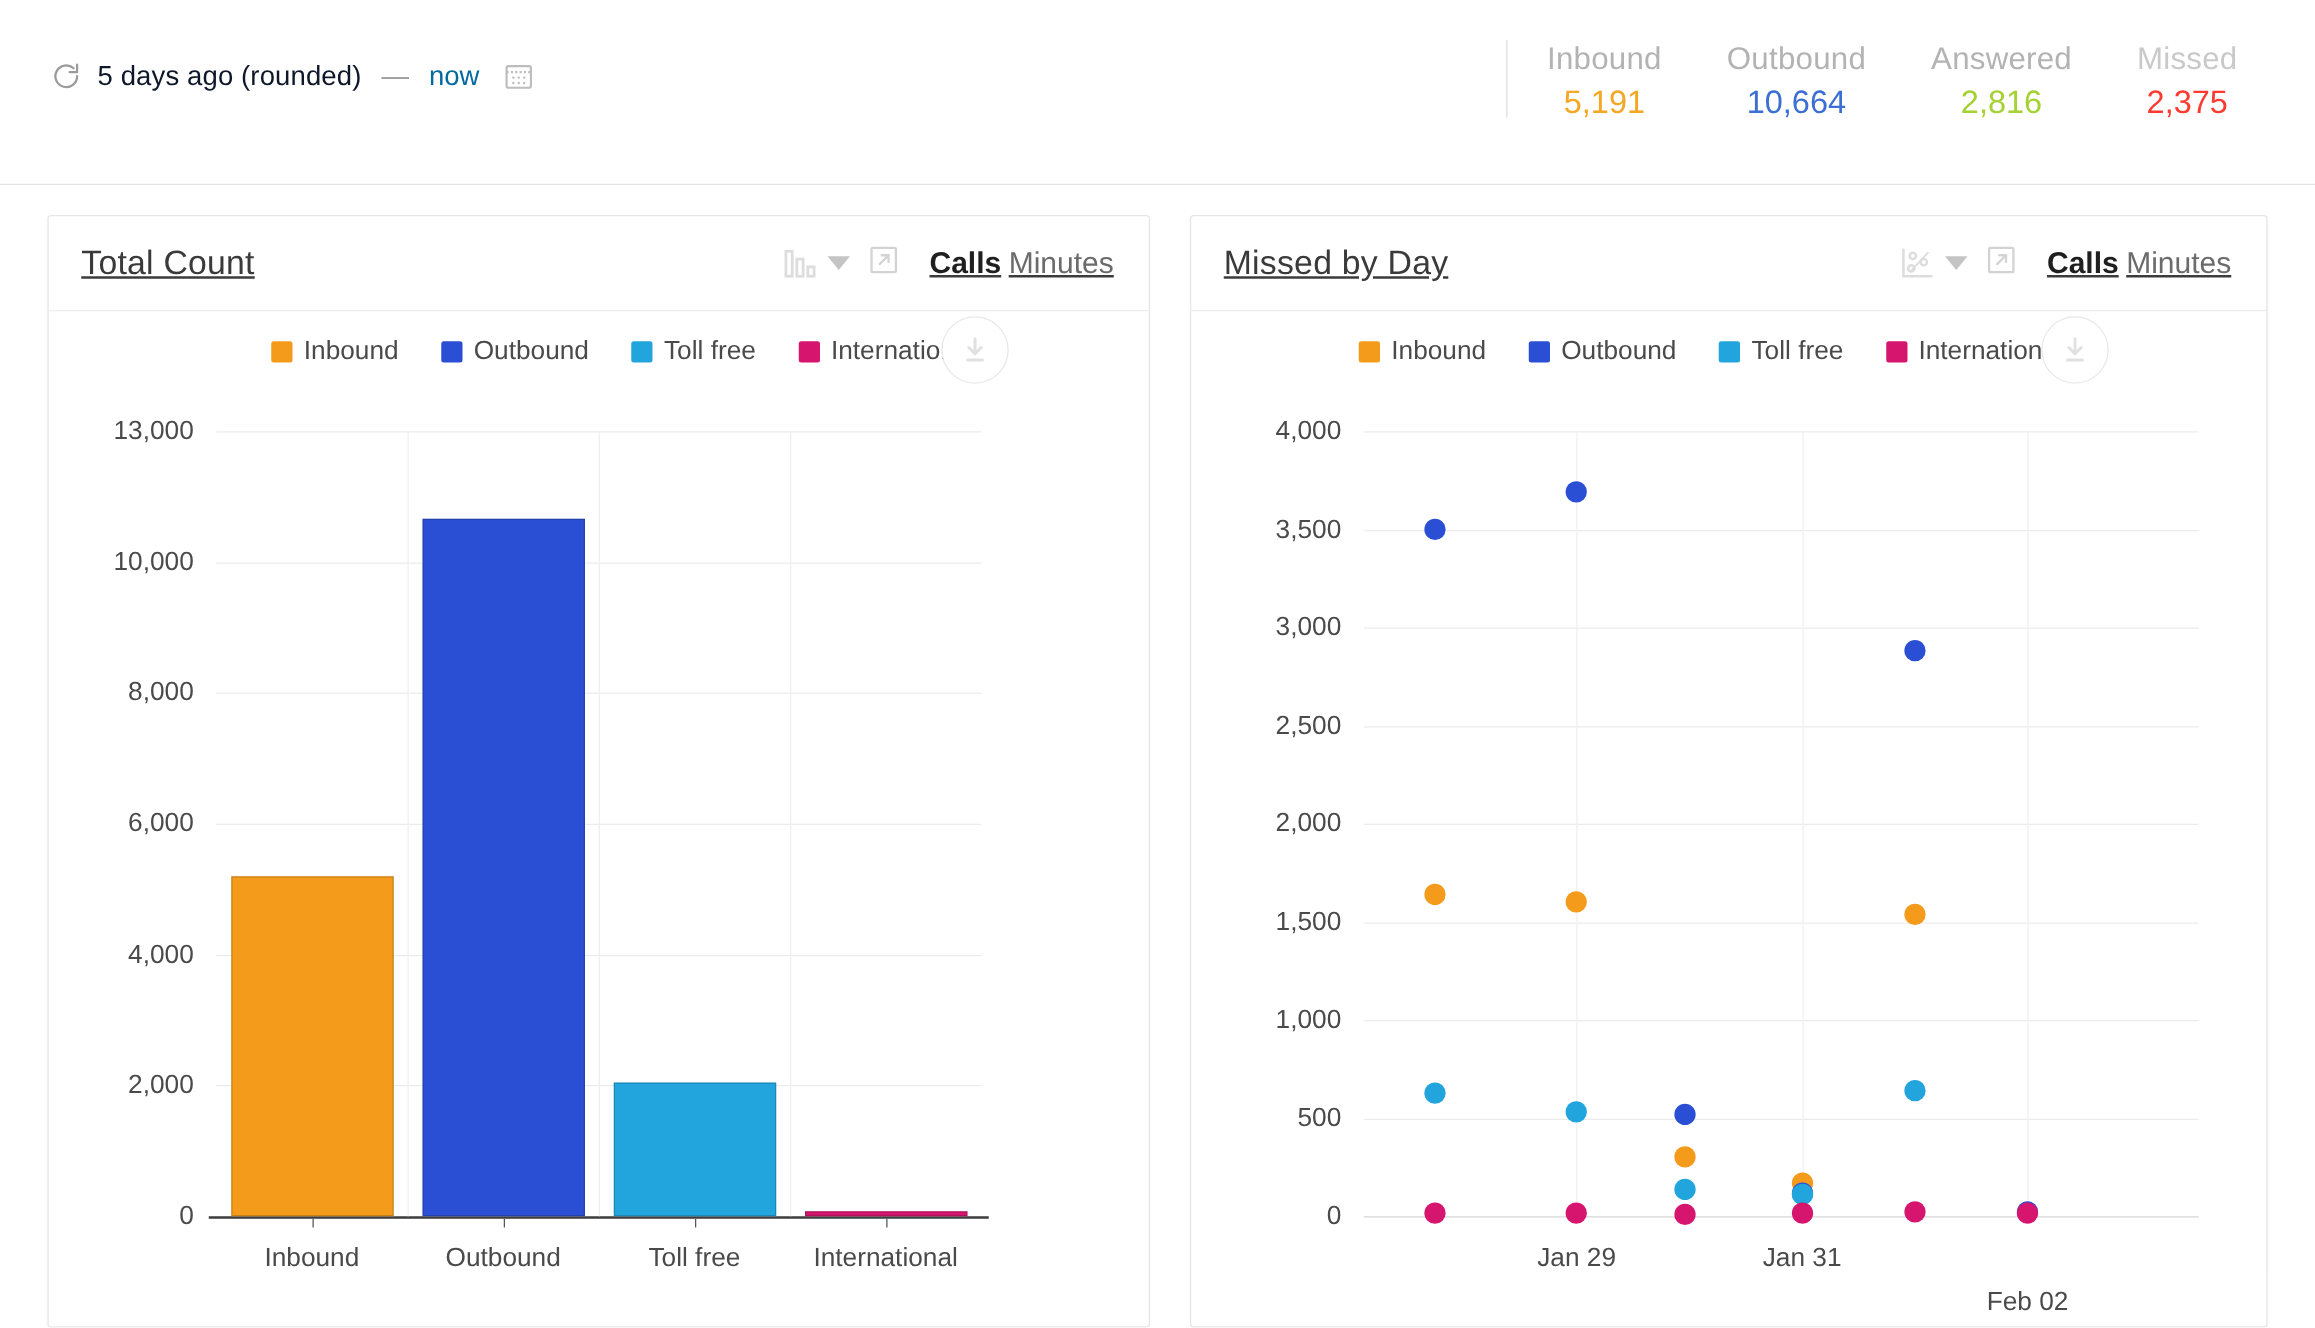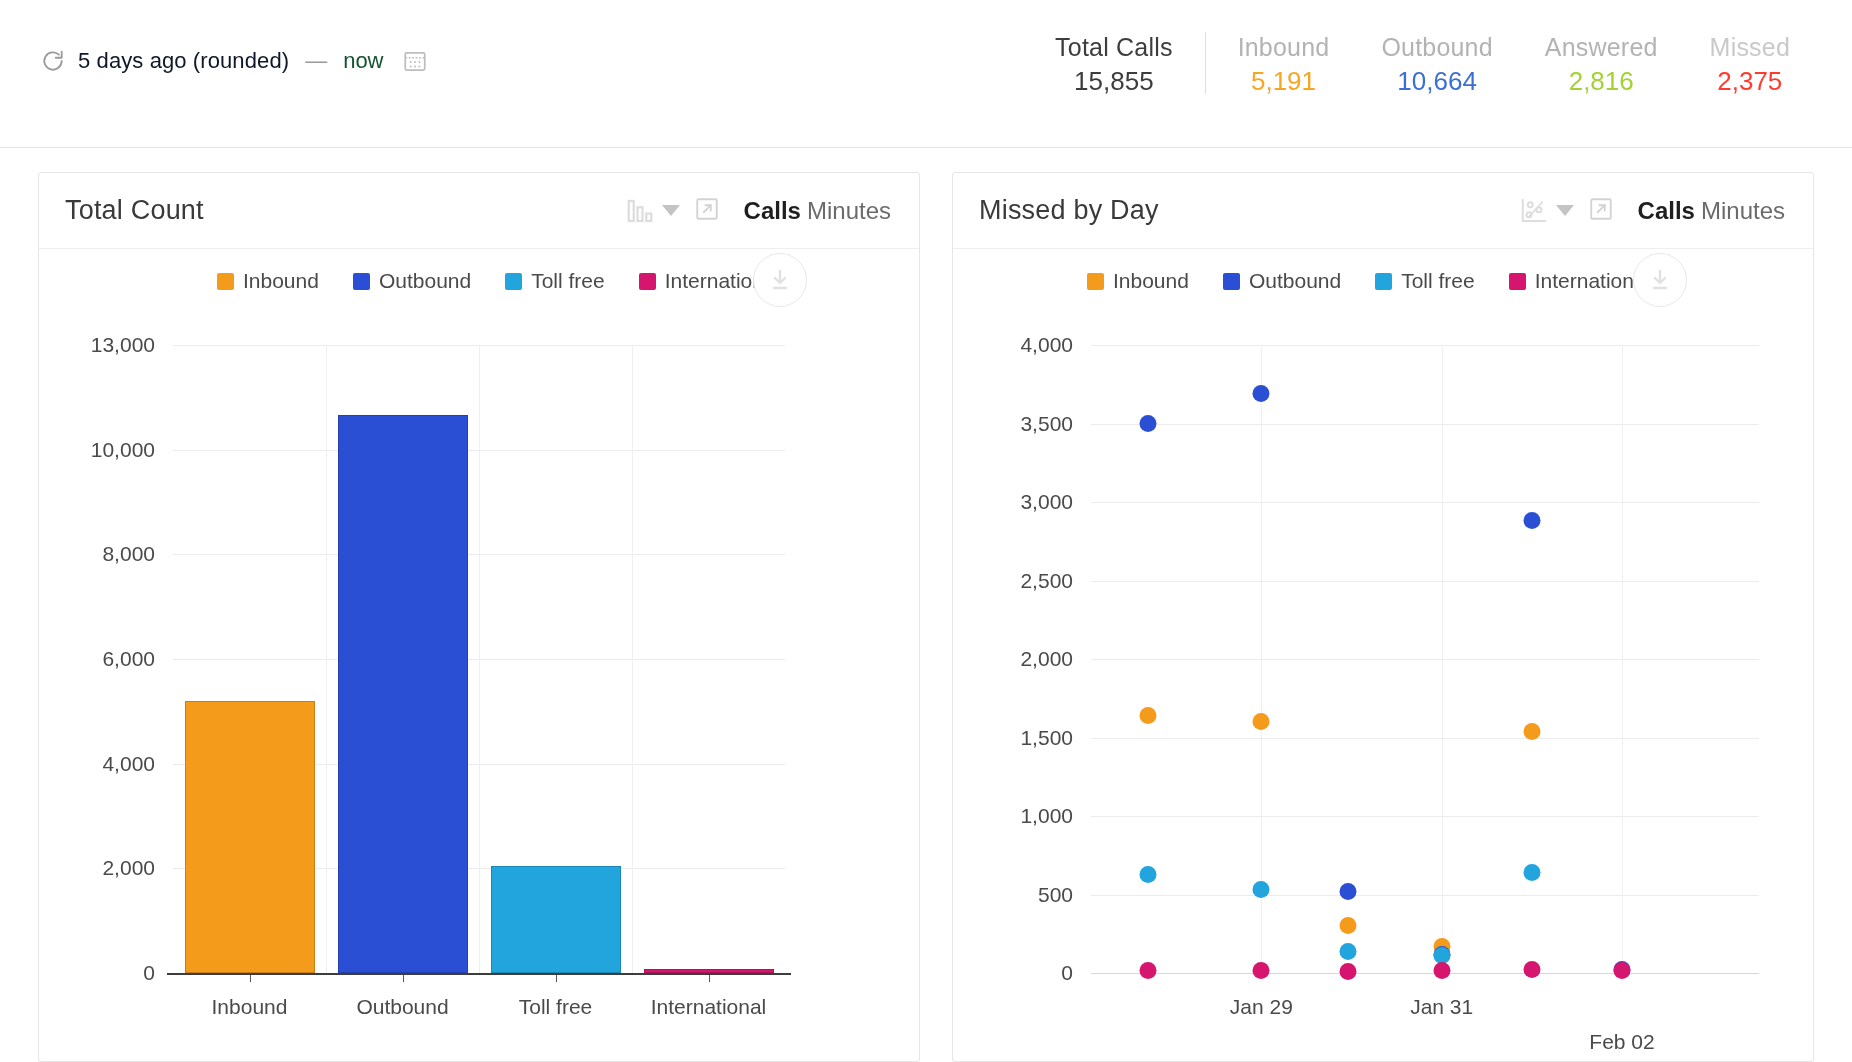--- a/index.html
+++ b/index.html
@@ -20,21 +20,21 @@
     background:#fff;
   }
   .daterange {
     position:absolute; left:40px; top:48px;
     display:flex; align-items:center; gap:12px;
     font-size:22px; color:#4d4d4d;
   }
   .refresh-icon { width:26px; height:26px; display:block; }
   .dr-text { font-size:22px; color:#0f172a; letter-spacing:.1px; }
   .dr-dash { color:#9a9a9a; font-size:22px; padding:0 4px;}
-  .dr-now  { color:#14532d; font-size:22px; }
+  .dr-now  { color:#0369a1; font-size:22px; }
   .cal-icon { width:26px; height:26px; display:block; margin-left:6px; }
 
   .stats {
     position:absolute; right:36px; top:32px;
     display:flex; align-items:flex-start; gap:0;
   }
   .stat { text-align:center; padding:0 26px; min-width:120px; }
   .stat .lbl { font-size:25px; line-height:30px; letter-spacing:.2px; }
   .stat .val { font-size:26px; line-height:34px; margin-top:2px; }
   .stat.total .lbl { color:#3d3d3d; }
@@ -56,20 +56,21 @@
     overflow:hidden;
   }
   #card-left  { left:38px;  width:882px; }
   #card-right { left:952px; width:862px; }
 
   .card-head {
     position:relative; height:76px;
     border-bottom:1px solid #eeeeee;
     display:flex; align-items:center;
     padding:0 26px;
+    text-decoration:underline;
   }
   .card-title { font-size:27px; color:#3a3a3a; letter-spacing:.2px; }
   .head-tools { margin-left:auto; display:flex; align-items:center; gap:0; }
   .tool-icon { width:30px; height:28px; display:block; opacity:.55; }
   .caret { width:0;height:0;border-left:9px solid transparent;border-right:9px solid transparent;border-top:11px solid #c4c4c4; margin-left:7px; margin-right:14px; }
   .popout { width:26px;height:26px; margin-right:22px; opacity:.6;}
   .seg { font-size:24px; color:#3a3a3a; padding:0 2px; }
   .seg.active { font-weight:bold; color:#1f1f1f; }
   .seg.inactive { color:#6b6b6b; }
   .seg + .seg { margin-left:2px; }
@@ -126,24 +127,20 @@
         <circle cx="12" cy="13" r=".9" fill="#bdbdbd" stroke="none"></circle>
         <circle cx="16" cy="13" r=".9" fill="#bdbdbd" stroke="none"></circle>
         <circle cx="8" cy="17" r=".9" fill="#bdbdbd" stroke="none"></circle>
         <circle cx="12" cy="17" r=".9" fill="#bdbdbd" stroke="none"></circle>
         <circle cx="16" cy="17" r=".9" fill="#bdbdbd" stroke="none"></circle>
       </svg>
     </span>
   </div>
 
   <div class="stats">
-    <div class="stat total">
-      <div class="lbl">Total Calls</div>
-      <div class="val">15,855</div>
-    </div>
     <div class="divider"></div>
     <div class="stat inbound">
       <div class="lbl">Inbound</div>
       <div class="val" style="color:#f5a623">5,191</div>
     </div>
     <div class="stat outbound">
       <div class="lbl">Outbound</div>
       <div class="val" style="color:#3b6fd4">10,664</div>
     </div>
     <div class="stat answered">

